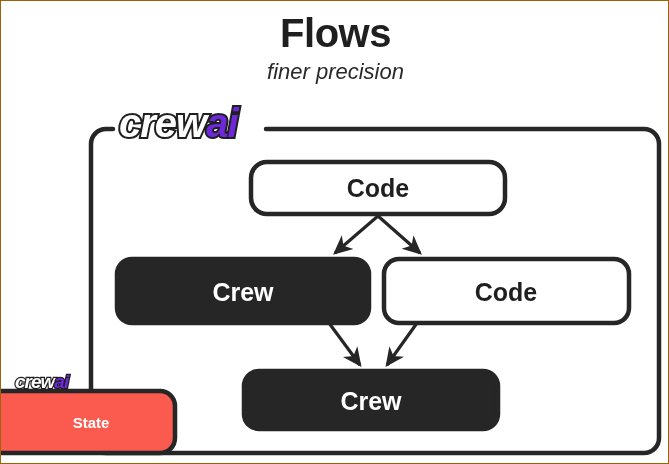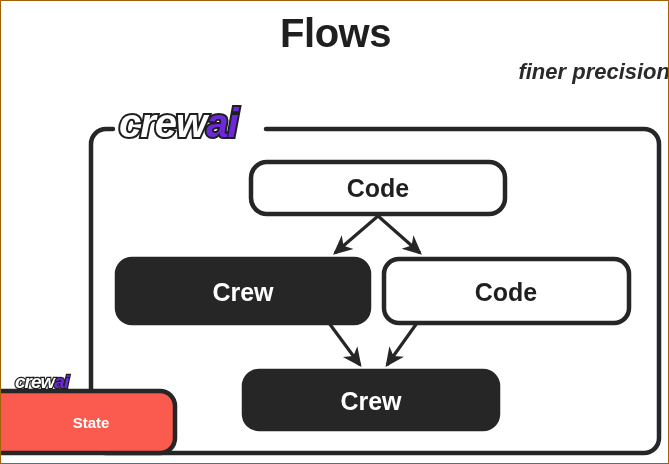--- a/index.html
+++ b/index.html
@@ -26,25 +26,24 @@
     font-size: 40px;
     font-weight: bold;
     color: #1f1f1f;
     letter-spacing: -0.5px;
   }
   #subtitle {
     position: absolute;
     top: 58px;
     left: 0;
     width: 669px;
-    text-align: right;
+    text-align: center;
     font-size: 22px;
     font-style: italic;
     color: #2a2a2a;
-    font-weight: bold;
   }
   svg.diagram {
     position: absolute;
     left: 0;
     top: 0;
     width: 669px;
     height: 464px;
   }
   .boxlabel {
     font-family: "Liberation Sans", sans-serif;

